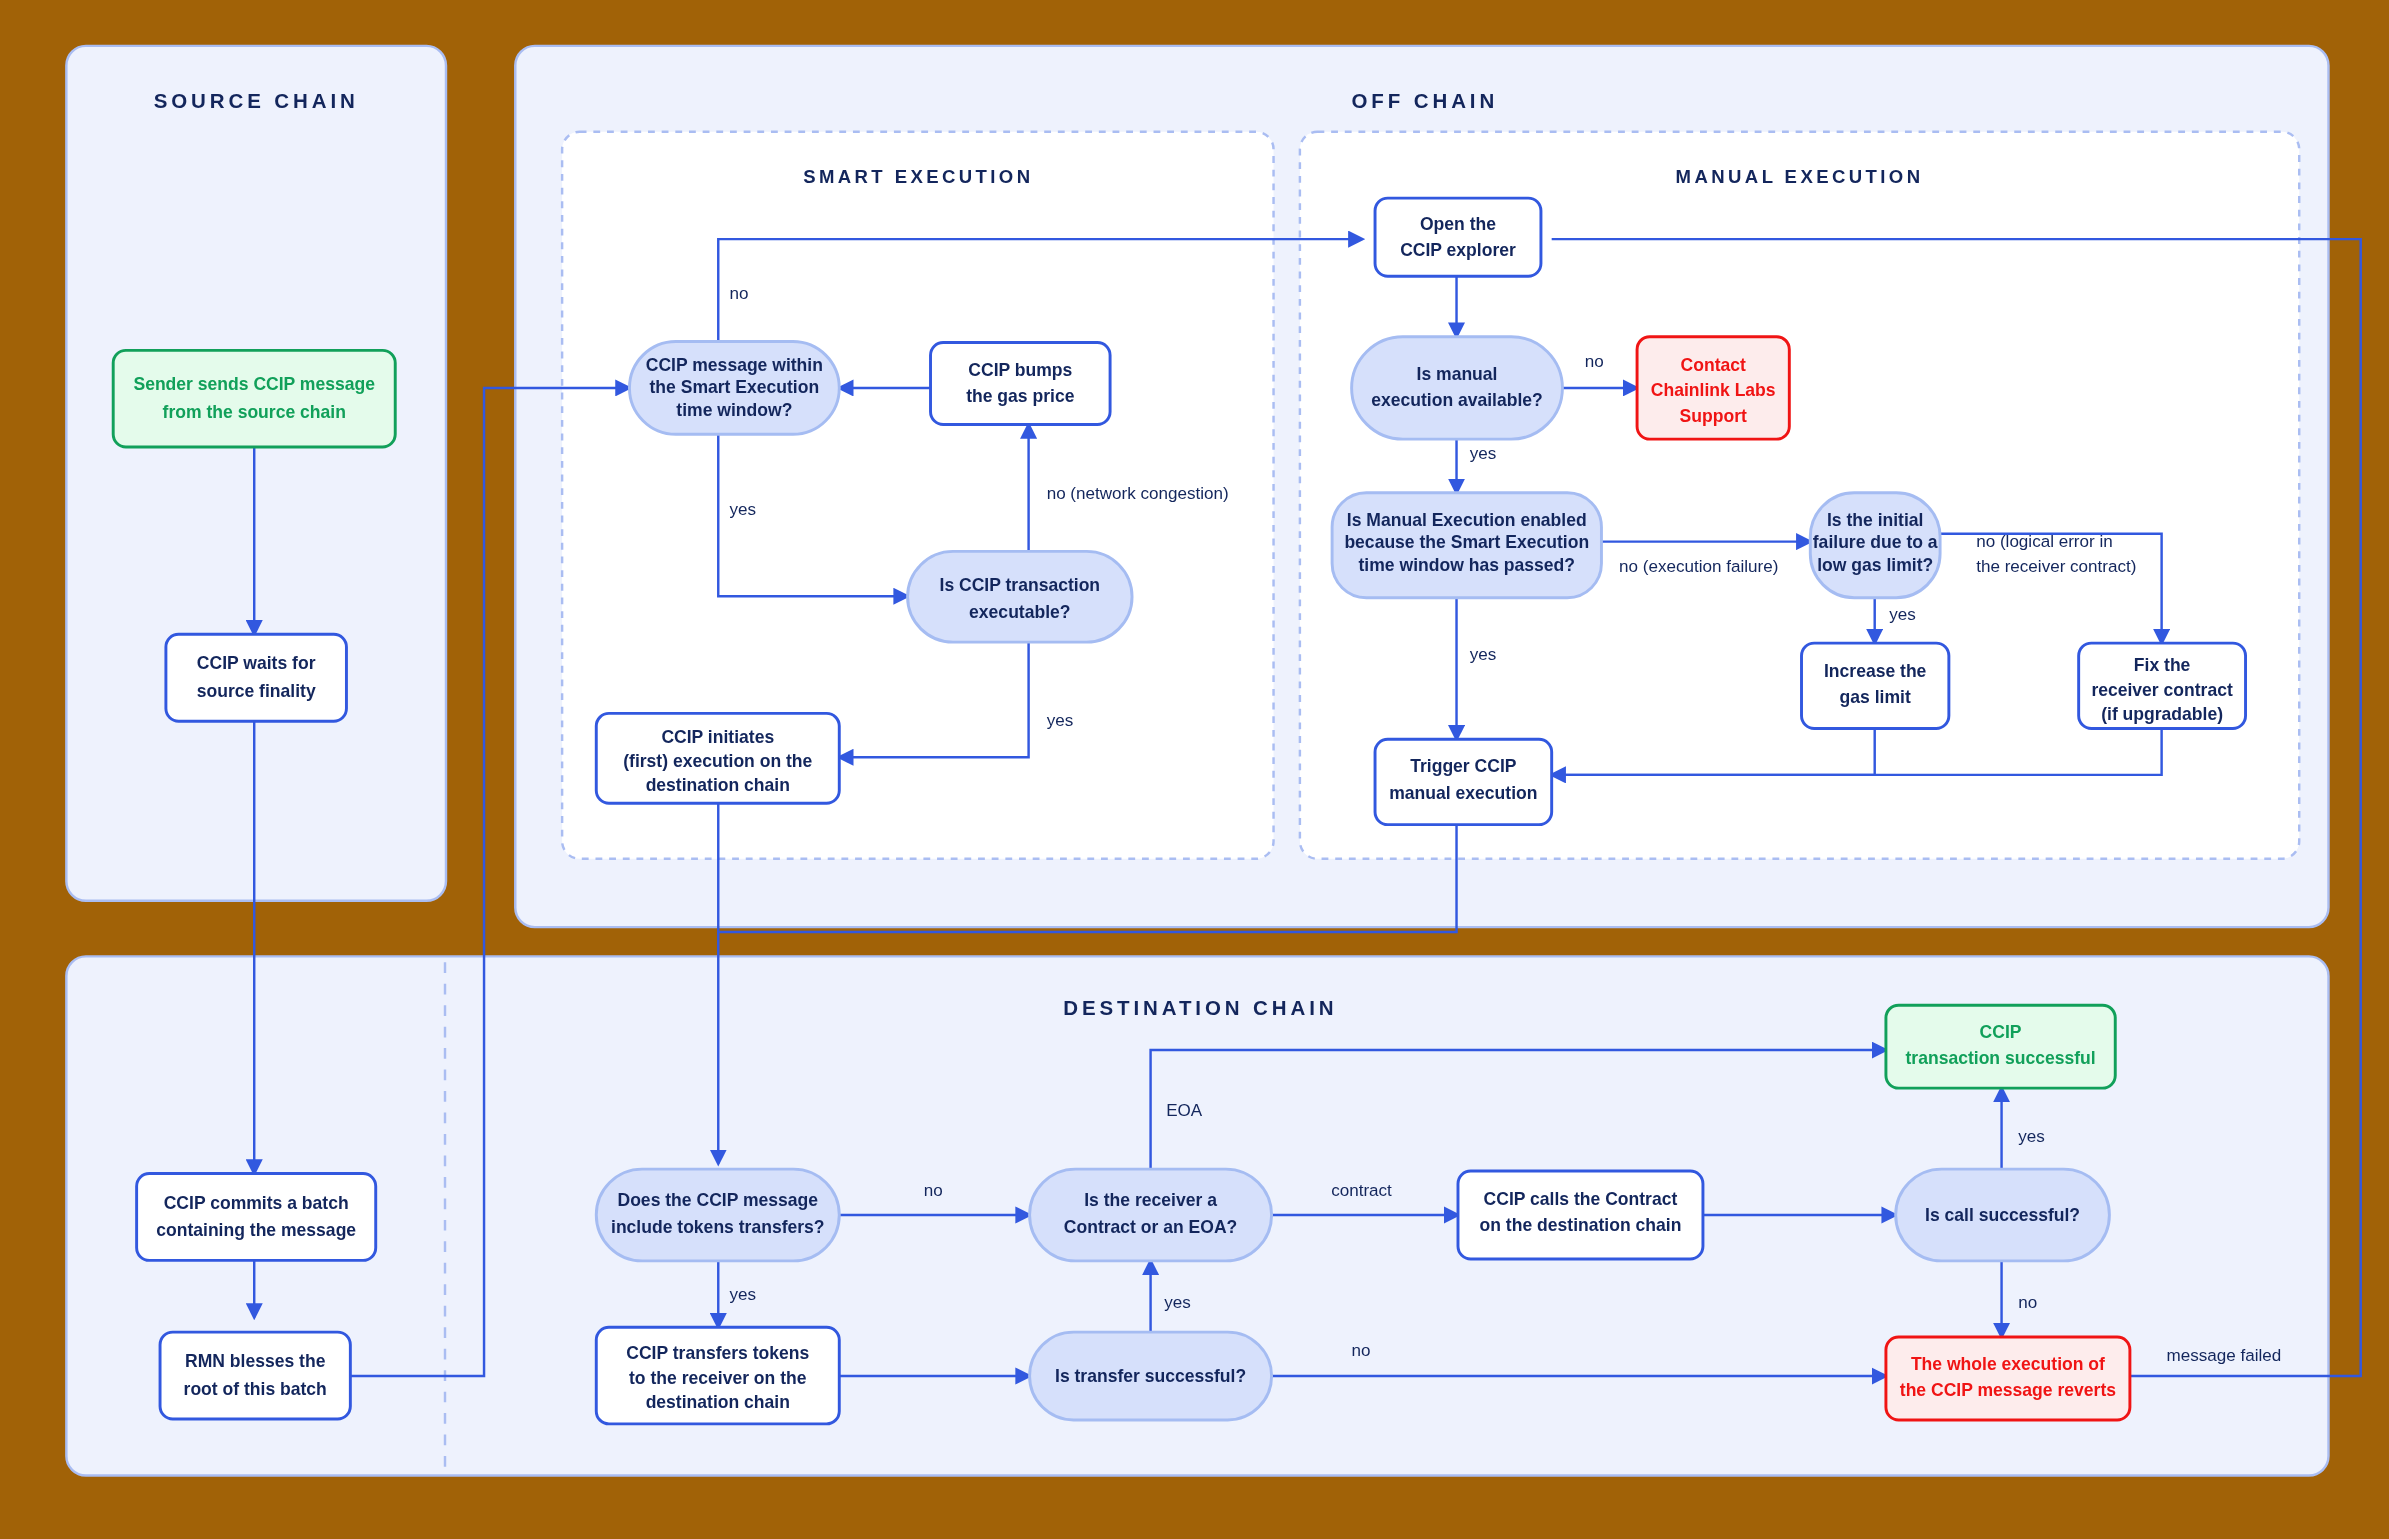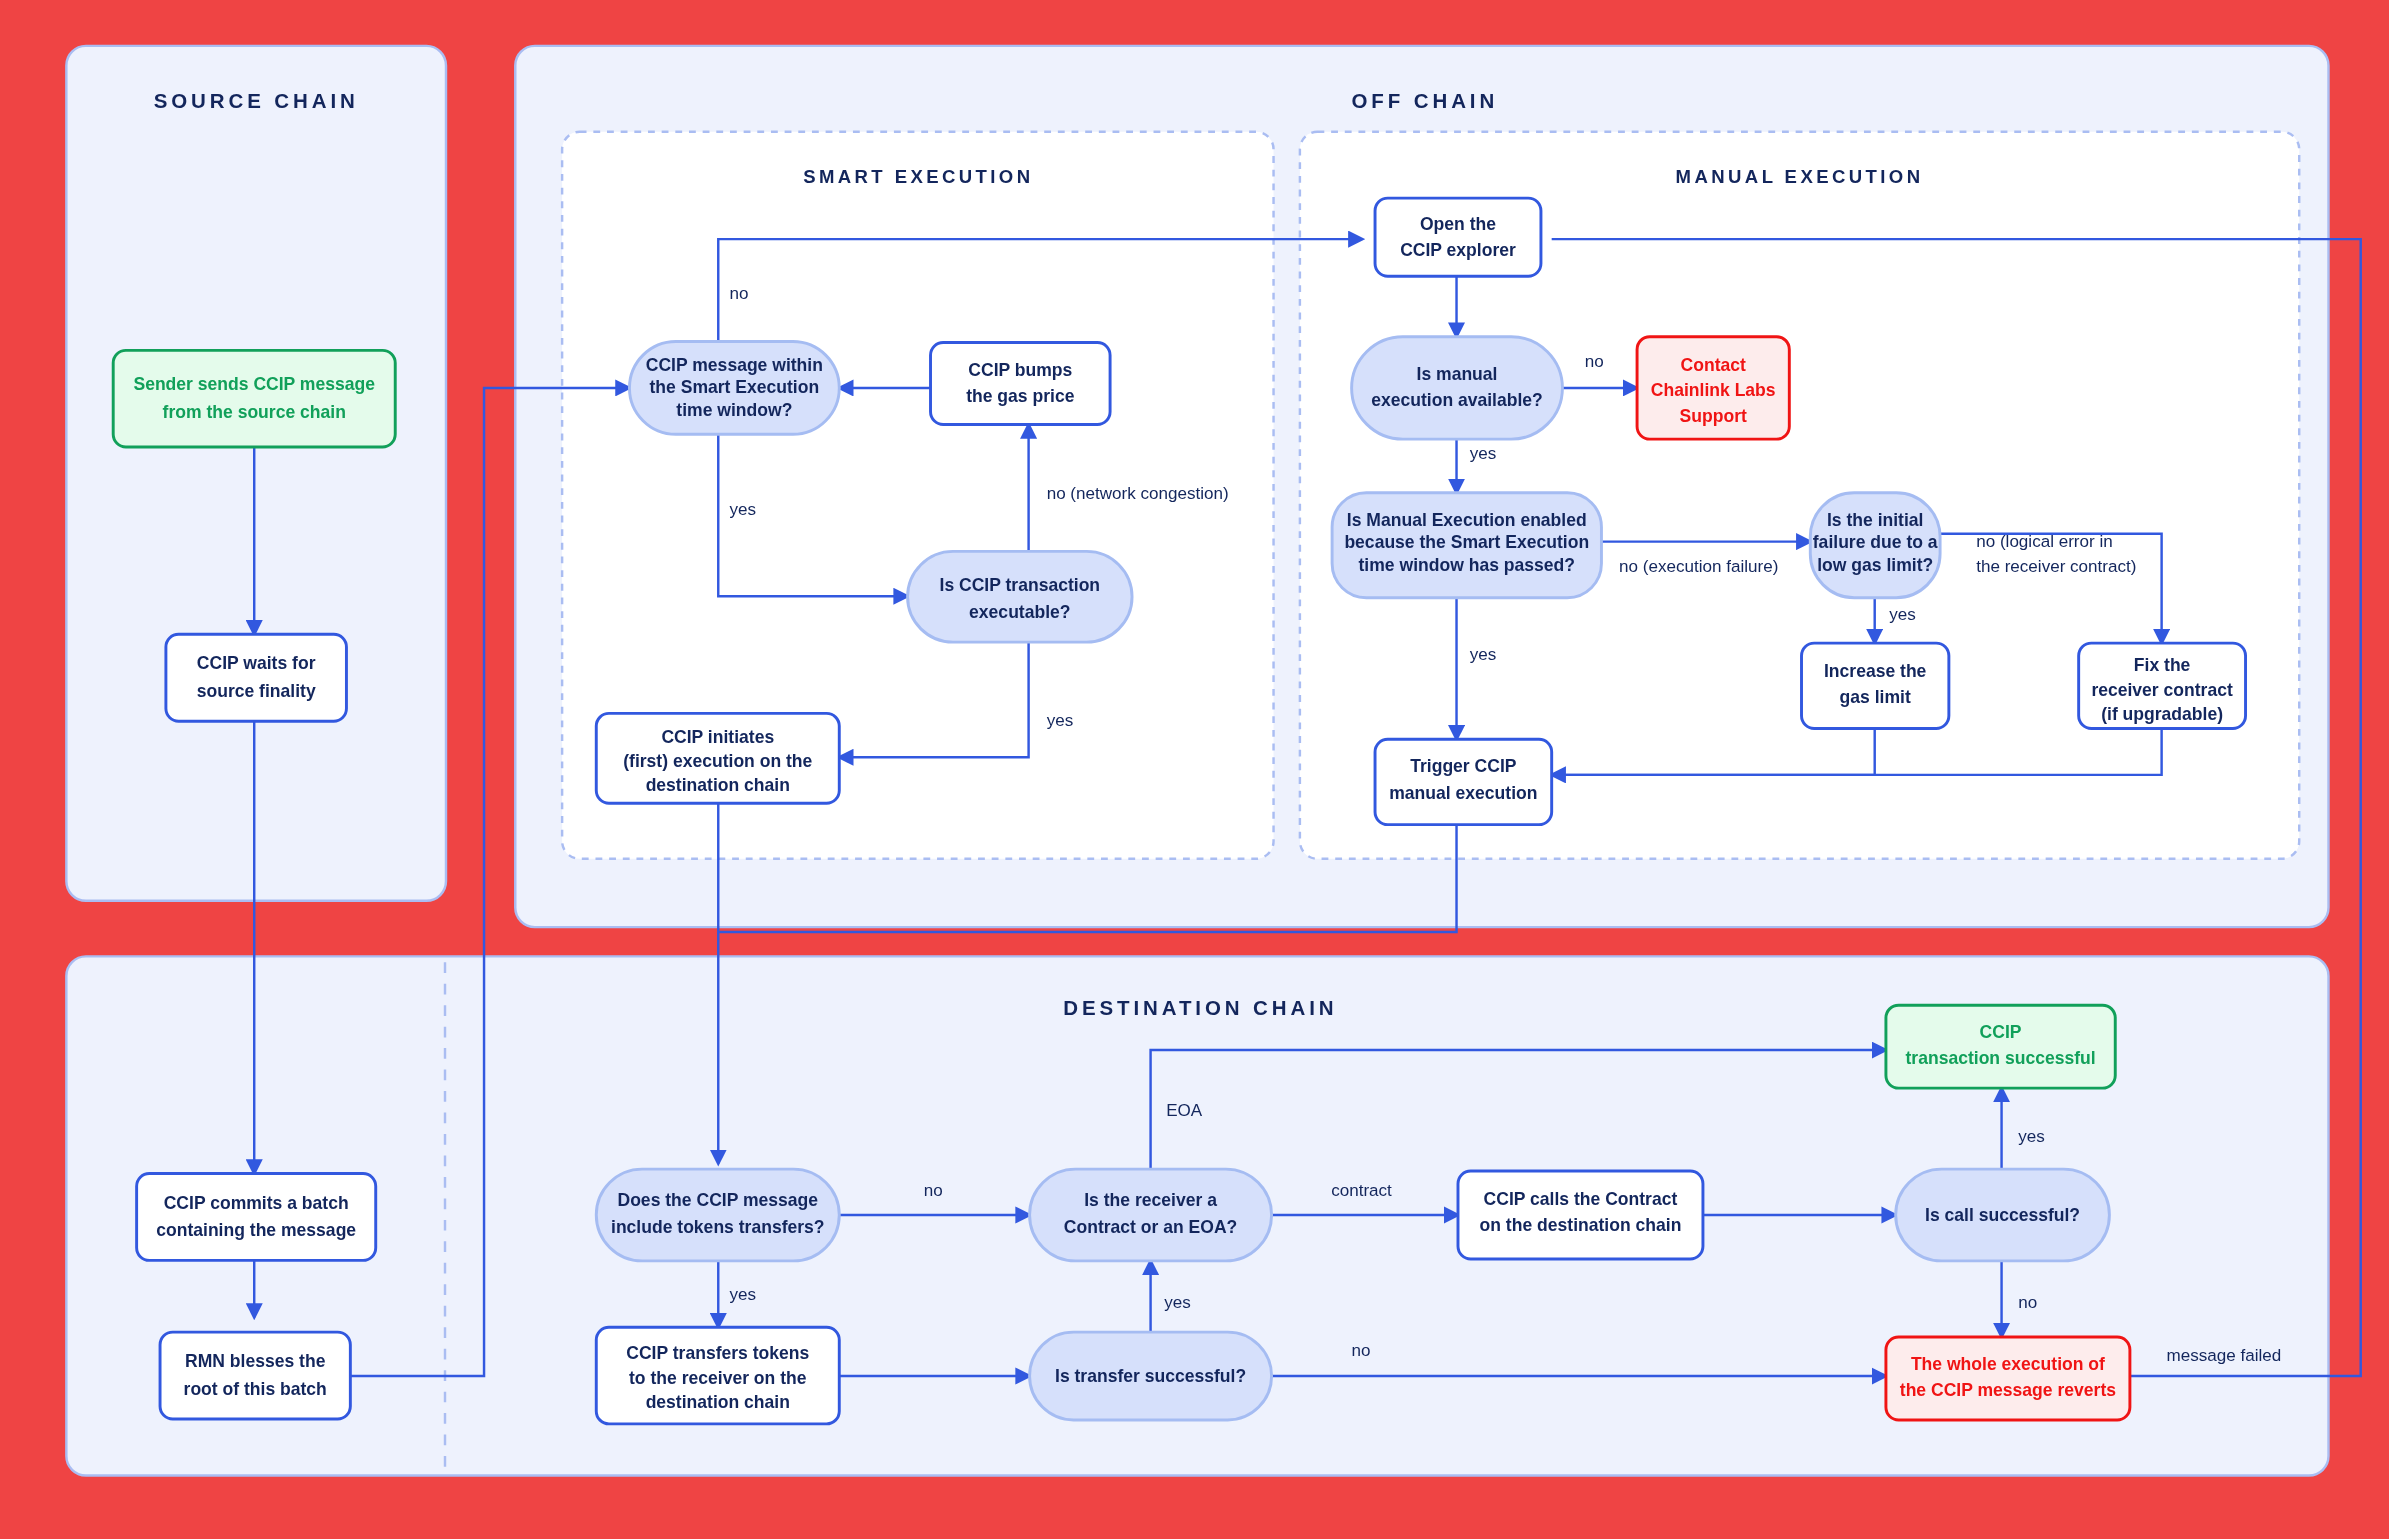--- a/index.html
+++ b/index.html
@@ -1,17 +1,17 @@
 <!DOCTYPE html>
 <html style="font-size:7.8px"><head>
 <meta charset="utf-8">
 <style>
   html,body{margin:0;padding:0;background:#ffffff;}
   body{width:2389px;height:1539px;font-family:"Liberation Sans",sans-serif;}
-  #stage{position:relative;width:2389px;height:1539px;background:#ef4444;}
+  #stage{position:relative;width:2389px;height:1539px;background:#a16207;}
   svg{position:absolute;left:0;top:0;width:2389px;height:1539px;overflow:visible;}
   .lane-title{
     font-family:"Liberation Sans",sans-serif;
     font-weight:700;font-size:42px;letter-spacing:8px;
     fill:#13265c;text-anchor:middle;dominant-baseline:middle;
   }
   .sub-title{
     font-family:"Liberation Sans",sans-serif;
     font-weight:700;font-size:38px;letter-spacing:7px;
     fill:#13265c;text-anchor:middle;dominant-baseline:middle;

